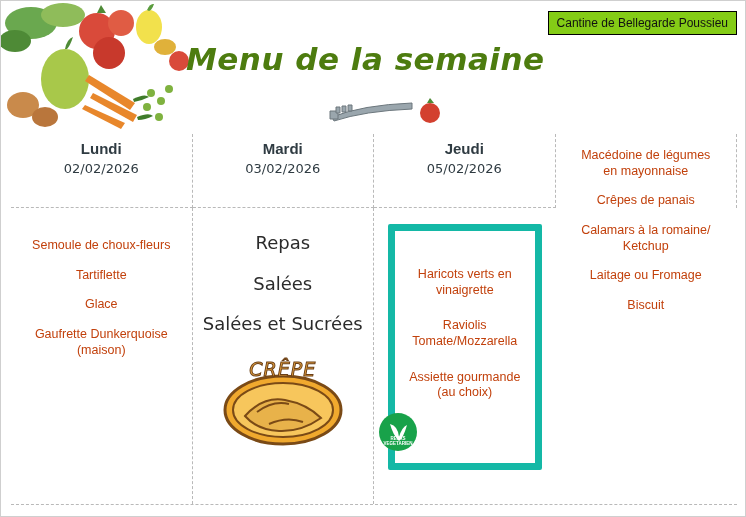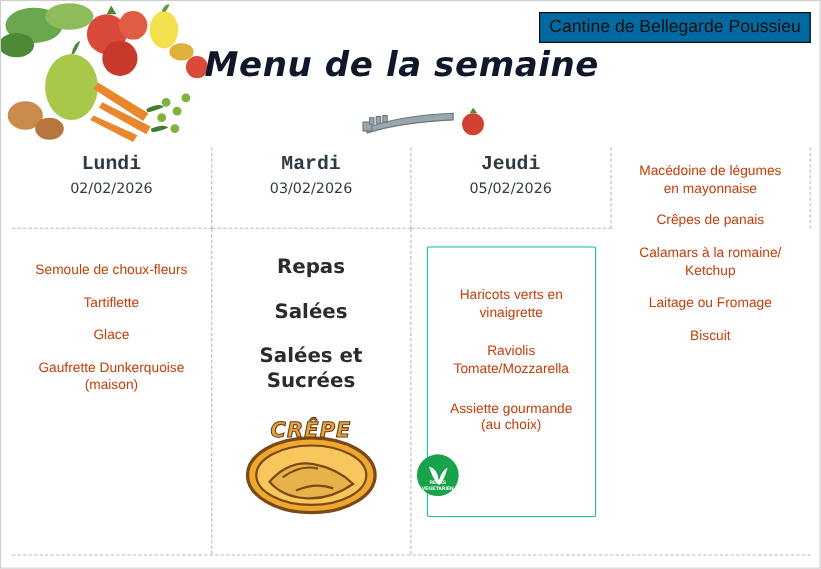--- a/index.html
+++ b/index.html
@@ -39,39 +39,39 @@
     left: 185px;
     top: 40px;
     width: 320px;
     text-align: center;
   }
   #menu-title {
     font-family: "DejaVu Sans", sans-serif;
     font-size: 31px;
     font-weight: bold;
     font-style: italic;
-    color: #0f172a;
+    color: #4d7c0f;
     letter-spacing: 0.5px;
     white-space: nowrap;
   }
   #fork-art {
     position: absolute;
     left: 325px;
     top: 88px;
     width: 135px;
     height: 40px;
   }
   #school-badge {
     position: absolute;
     right: 8px;
     top: 10px;
     border: 1px solid #000000;
-    background: #0369a1;
+    background: #84cc16;
     padding: 4px 8px;
-    font-size: 16px;
+    font-size: 12px;
     color: #111111;
     white-space: nowrap;
   }
 
   
   #grid {
     position: absolute;
     left: 10px;
     top: 133px;
     width: 726px;
@@ -82,22 +82,22 @@
   }
   .day-head {
     border-right: 1px dashed #b9b9b9;
     border-bottom: 1px dashed #b9b9b9;
     text-align: center;
     padding-top: 6px;
     box-sizing: border-box;
   }
   .day-head:last-child { border-right: none; }
   .day-name {
-    font-family: Liberation Mono, monospace;
-    font-size: 18px;
+    font-family: Liberation Sans, sans-serif;
+    font-size: 15px;
     font-weight: bold;
     color: #2f3b42;
   }
   .day-date {
     font-family: "DejaVu Sans", sans-serif;
     font-size: 13px;
     color: #2f3b42;
     margin-top: 4px;
   }
   .day-cell {
@@ -112,24 +112,23 @@
     font-size: 12.5px;
     color: #c2410c;
     line-height: 1.25;
     margin: 0 0 14px 0;
   }
   .dish.big {
     font-family: "DejaVu Sans", sans-serif;
     font-size: 18px;
     margin-bottom: 18px;
     color: #2b2b2b;
-    font-weight: bold;
   }
   .cell-inner.highlight {
-    border: 1px solid #14b8a6;
+    border: 7px solid #14b8a6;
     border-radius: 2px;
     height: 246px;
     margin: 2px 4px;
     padding-top: 36px;
     box-sizing: border-box;
   }
   .cell-inner.highlight .dish { margin-bottom: 20px; }
 
   
   #crepe-art {
@@ -139,21 +138,21 @@
     margin: 6px auto 0 auto;
   }
   #crepe-label {
     position: absolute;
     left: 0;
     top: 4px;
     width: 124px;
     text-align: center;
     font-family: "DejaVu Sans", sans-serif;
     font-size: 19px;
-    font-weight: bold;
+    font-weight: normal;
     font-style: italic;
     color: #e8a33d;
     -webkit-text-stroke: 1px #6b4018;
     z-index: 3;
     letter-spacing: 1px;
   }
   
   #veg-stamp {
     position: absolute;
     left: 4px;

